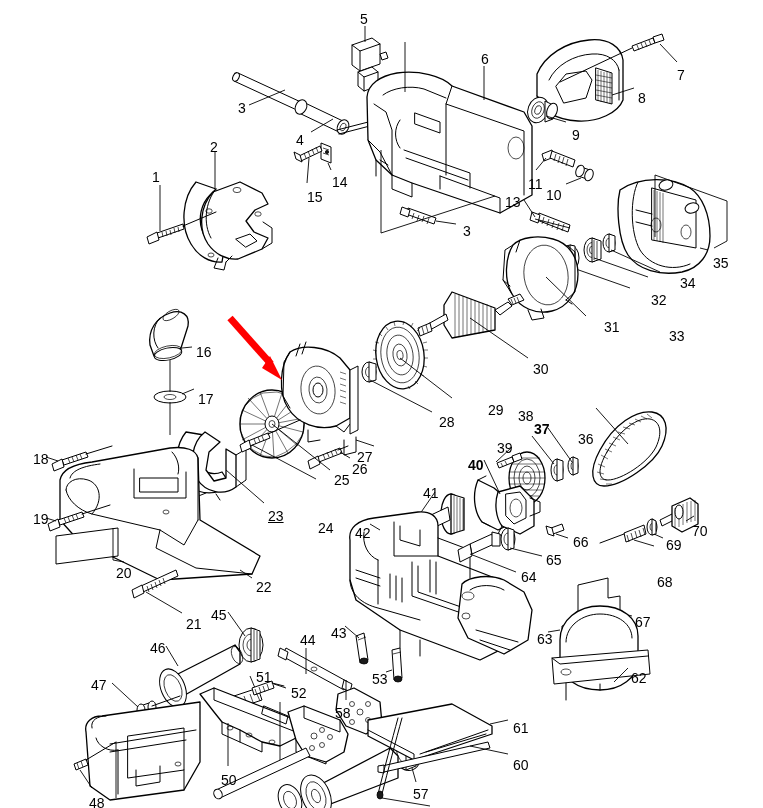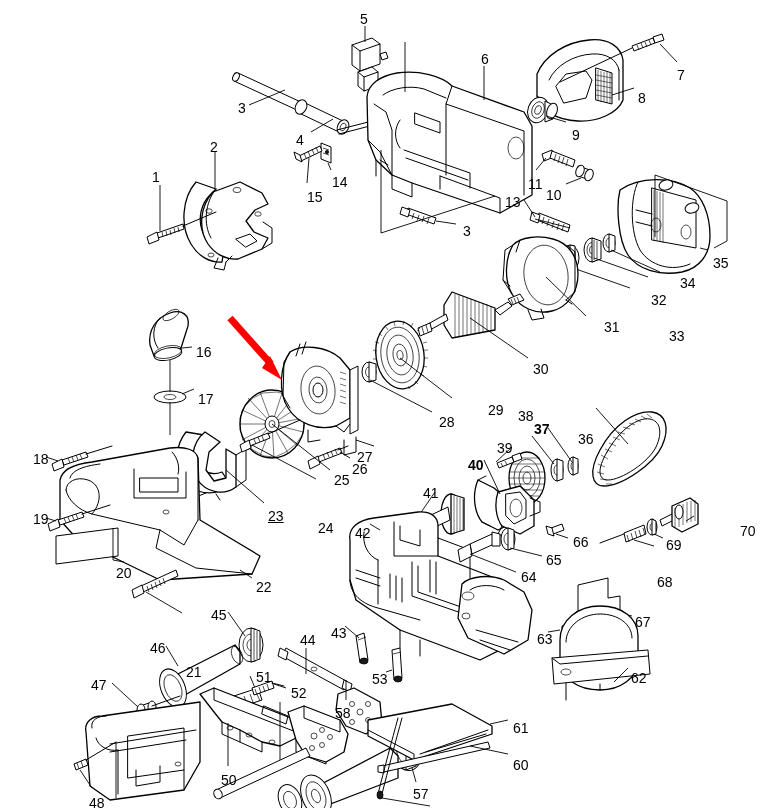--- a/index.html
+++ b/index.html
@@ -772,21 +772,21 @@
       <div class="lbl" style="left: 528px; top: 177px;">11</div>
       <div class="lbl" style="left: 463px; top: 224px;">3</div>
       <div class="lbl" style="left: 505px; top: 195px;">13</div>
       <div class="lbl" style="left: 332px; top: 175px;">14</div>
       <div class="lbl" style="left: 307px; top: 190px;">15</div>
       <div class="lbl" style="left: 196px; top: 345px;">16</div>
       <div class="lbl" style="left: 198px; top: 392px;">17</div>
       <div class="lbl" style="left: 33px; top: 452px;">18</div>
       <div class="lbl" style="left: 33px; top: 512px;">19</div>
       <div class="lbl" style="left: 116px; top: 566px;">20</div>
-      <div class="lbl" style="left: 186px; top: 617px; margin-top: 48px;">21</div>
+      <div class="lbl" style="left: 186px; top: 617px;">21</div>
       <div class="lbl" style="left: 256px; top: 580px;">22</div>
       <div class="lbl" style="left: 268px; top: 509px; text-decoration: underline;">23</div>
       <div class="lbl" style="left: 318px; top: 511px; margin-top: 10px;">24</div>
       <div class="lbl" style="left: 334px; top: 473px;">25</div>
       <div class="lbl" style="left: 352px; top: 462px;">26</div>
       <div class="lbl" style="left: 357px; top: 450px;">27</div>
       <div class="lbl" style="left: 439px; top: 415px;">28</div>
       <div class="lbl" style="left: 460px; top: 403px; margin-left: 28px;">29</div>
       <div class="lbl" style="left: 533px; top: 362px;">30</div>
       <div class="lbl" style="left: 604px; top: 320px;">31</div>
@@ -816,16 +816,16 @@
       <div class="lbl" style="left: 513px; top: 758px;">60</div>
       <div class="lbl" style="left: 513px; top: 721px;">61</div>
       <div class="lbl" style="left: 631px; top: 671px;">62</div>
       <div class="lbl" style="left: 537px; top: 632px;">63</div>
       <div class="lbl" style="left: 521px; top: 570px;">64</div>
       <div class="lbl" style="left: 546px; top: 553px;">65</div>
       <div class="lbl" style="left: 573px; top: 535px;">66</div>
       <div class="lbl" style="left: 635px; top: 615px;">67</div>
       <div class="lbl" style="left: 657px; top: 548px; margin-top: 27px;">68</div>
       <div class="lbl" style="left: 666px; top: 538px;">69</div>
-      <div class="lbl" style="left: 692px; top: 524px; margin-left: 48px;">70</div>
+      <div class="lbl" style="left: 692px; top: 524px;">70</div>
     </div>
 
 </div>
 
 </body></html>

